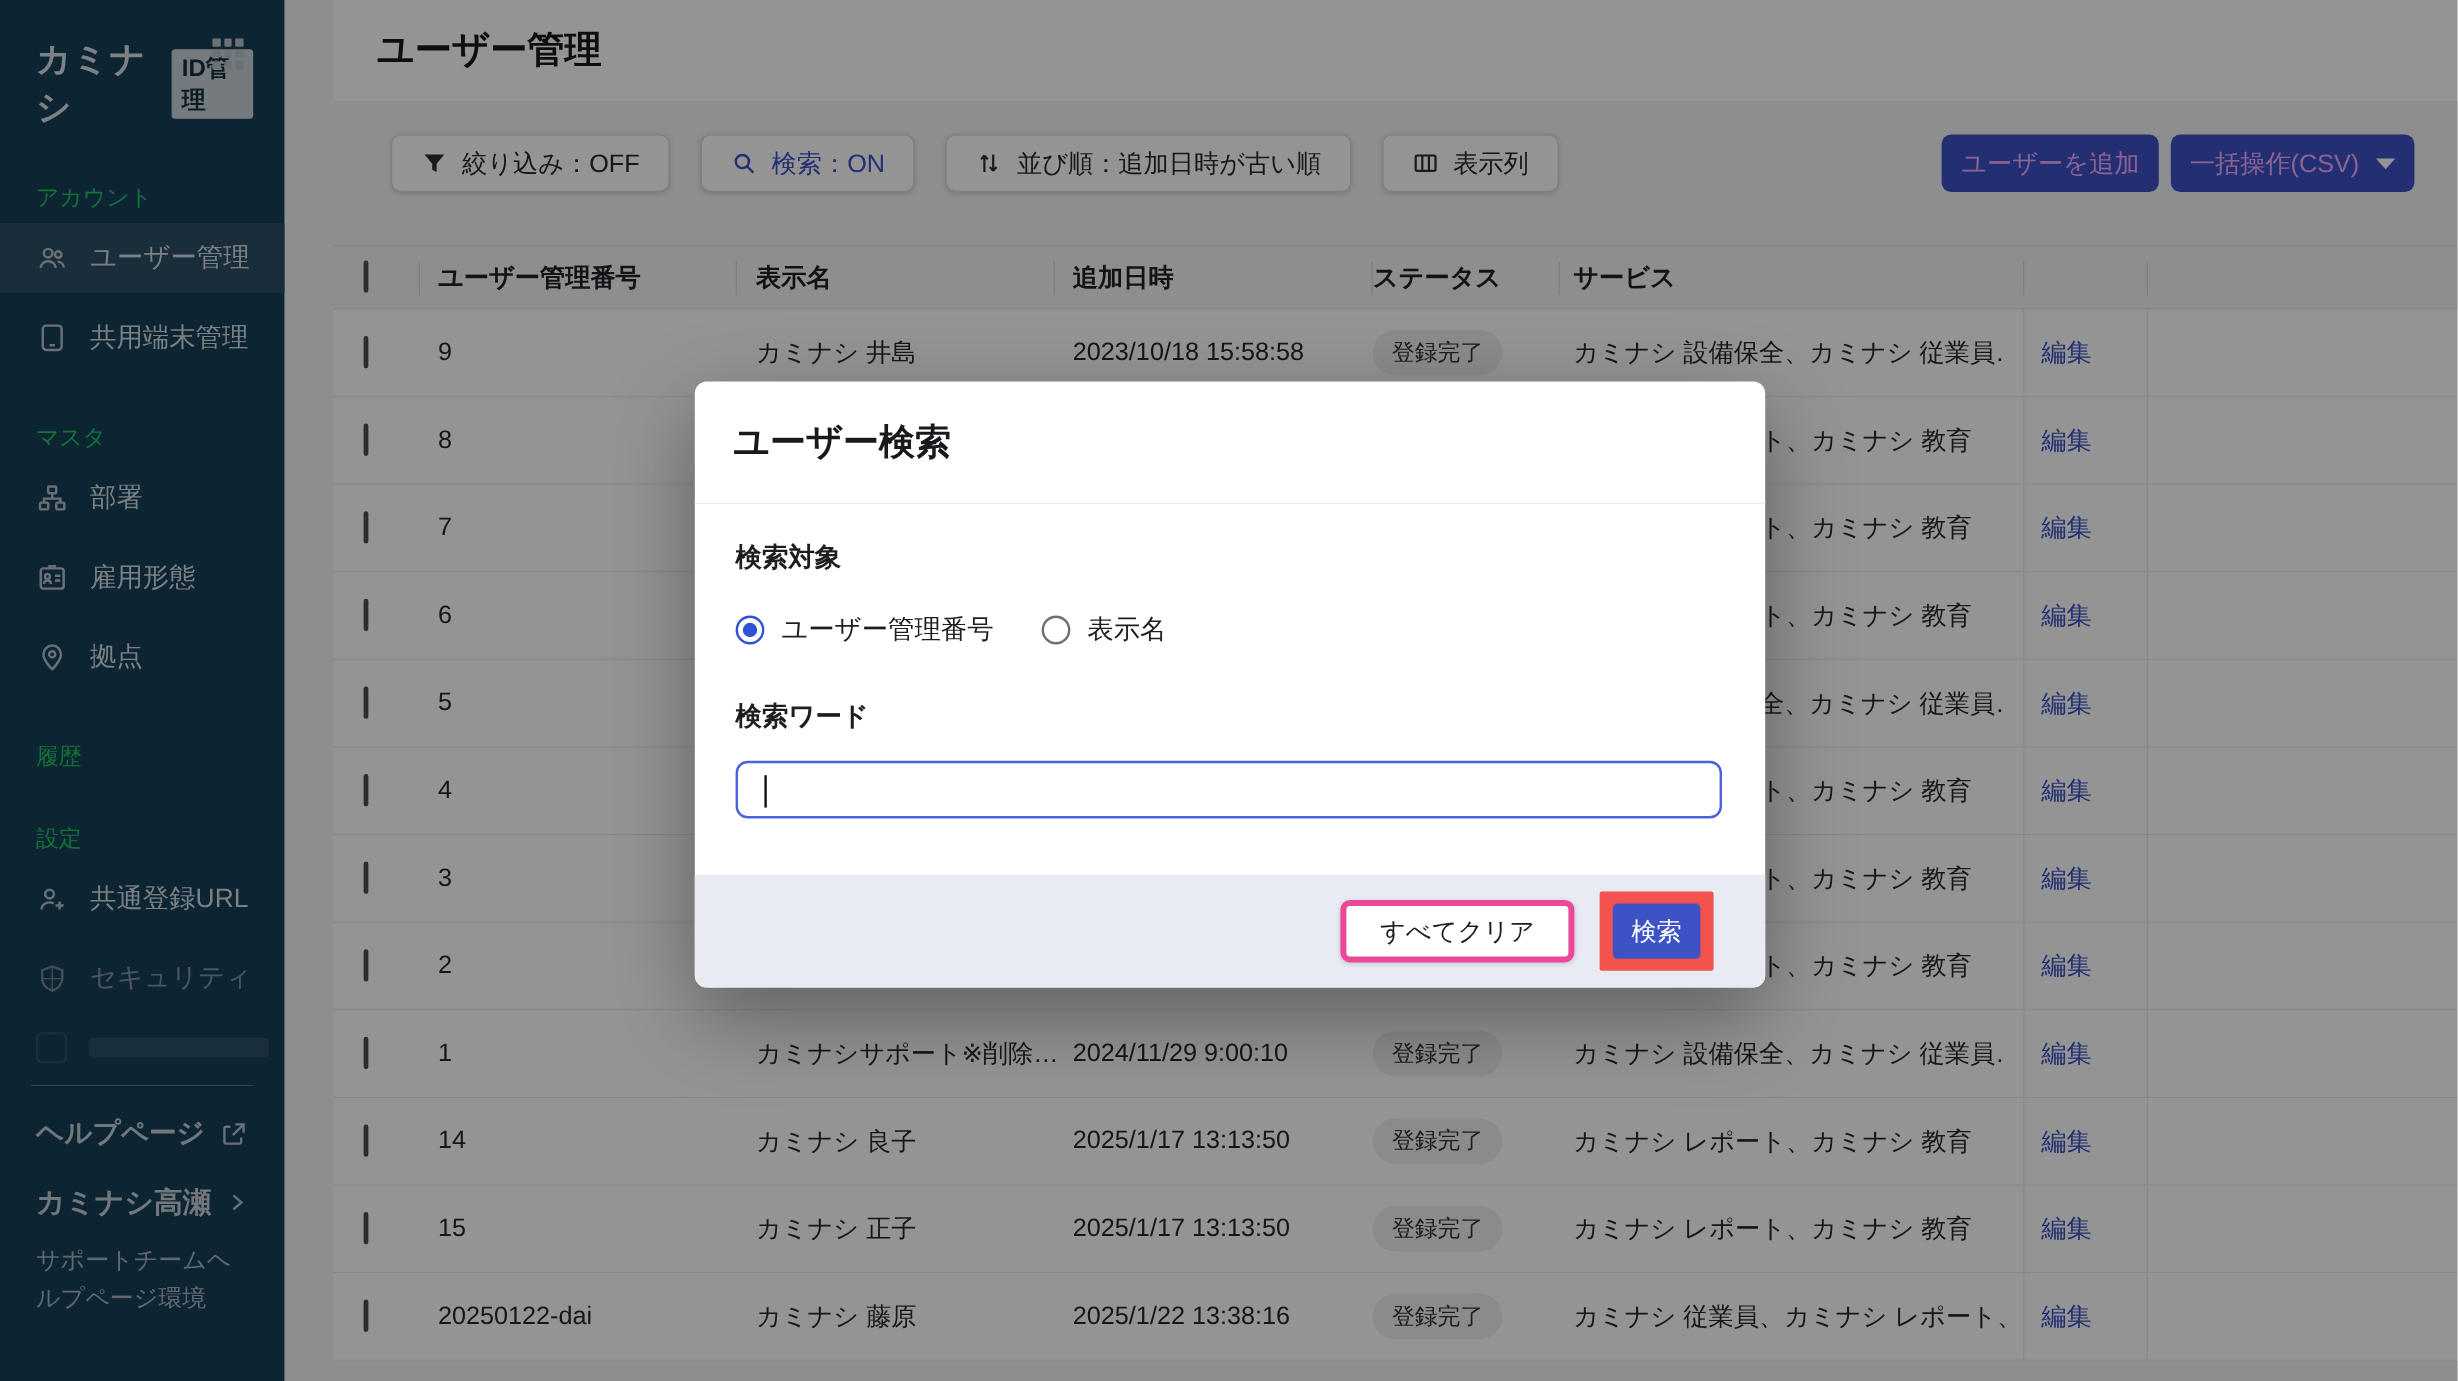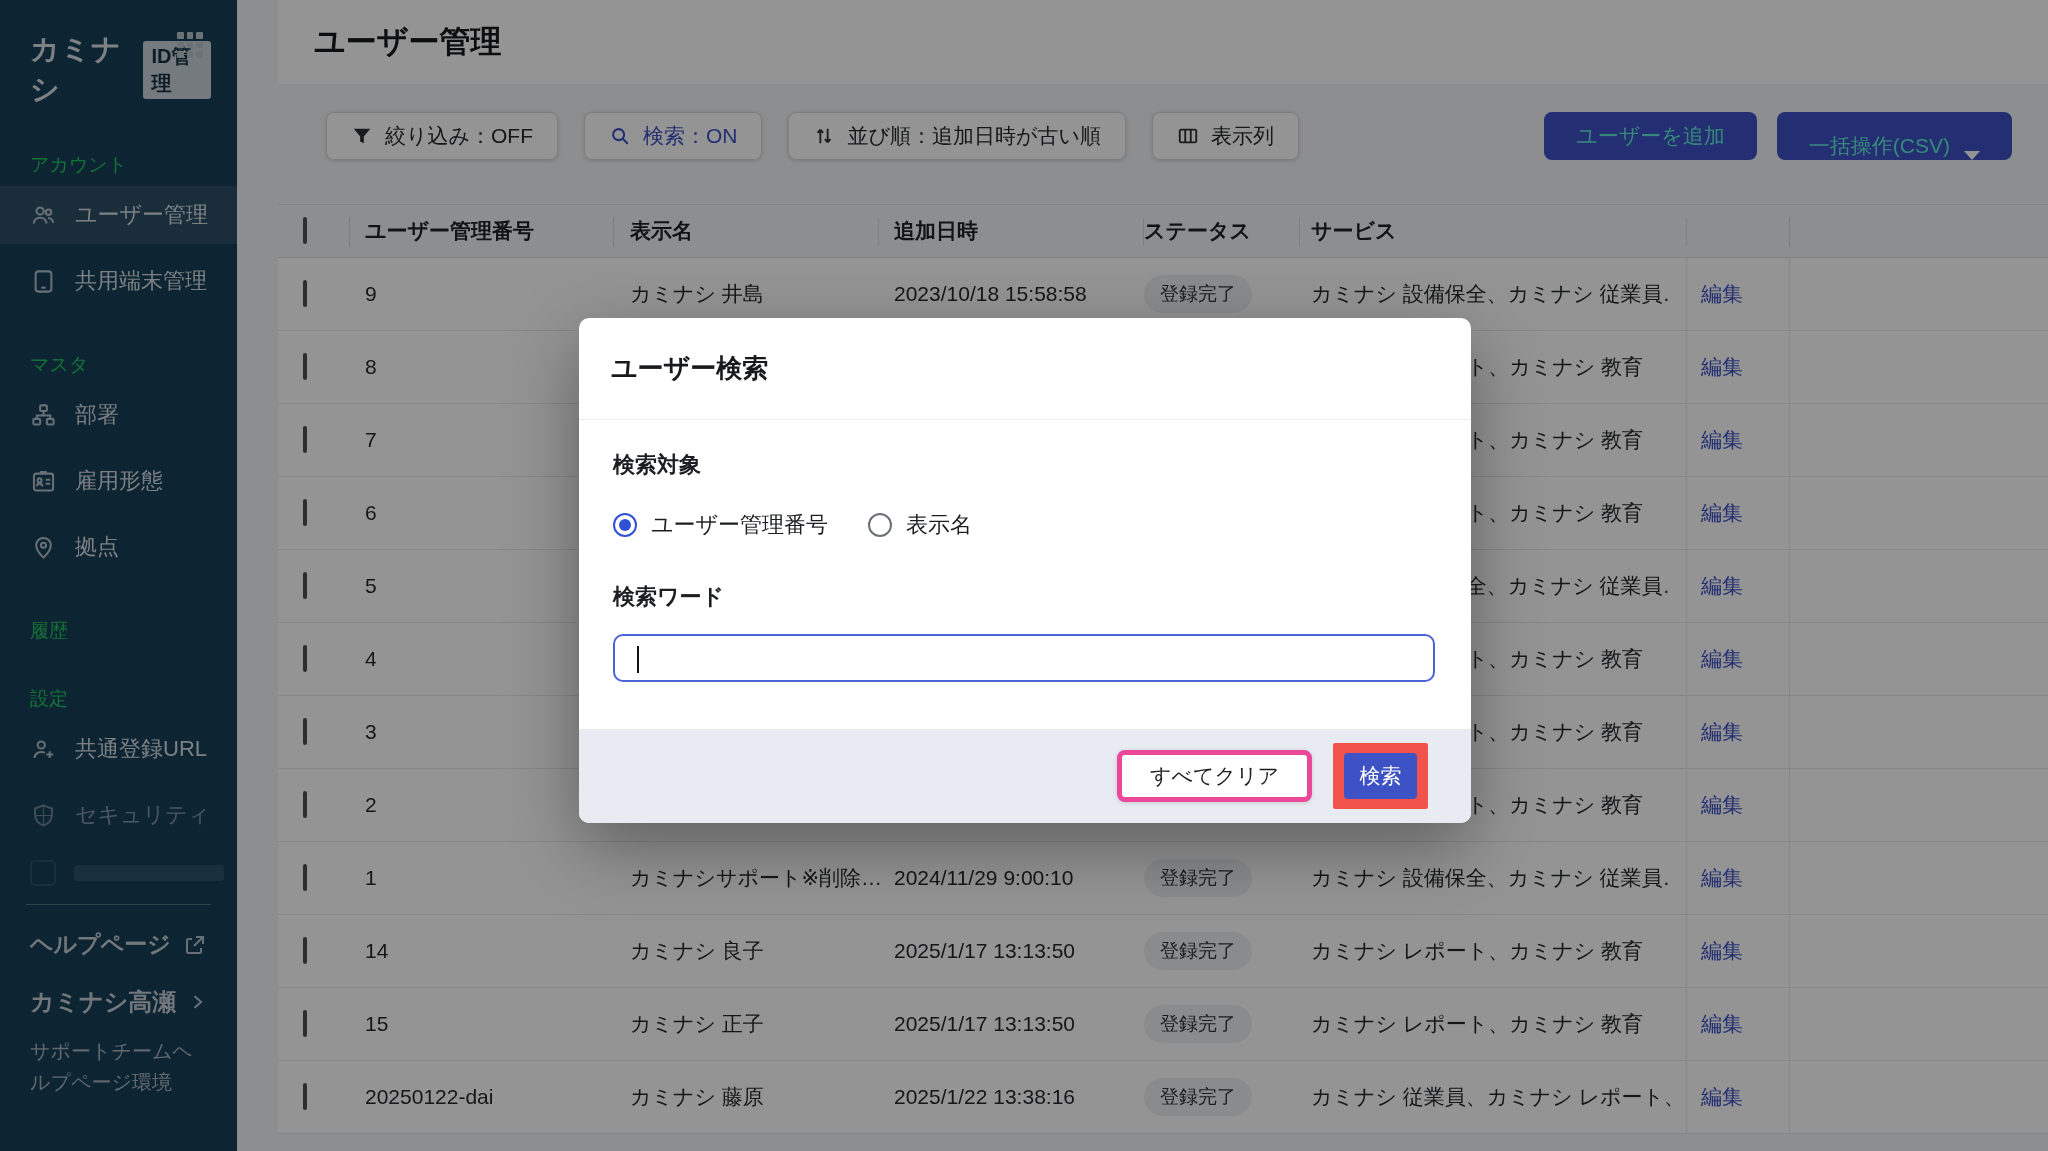--- a/index.html
+++ b/index.html
@@ -31,41 +31,41 @@
 
   
   .main { position:absolute; left:278px; top:0; right:0; bottom:0; background:#f3f4f6; }
   .titlebar { height:84px; background:#ffffff; display:flex; align-items:center; padding-left:36px; }
   .page-title { font-size:31px; font-weight:700; color:#17191c; }
   .toolbar { position:absolute; left:12px; right:0; top:112px; height:48px; padding:0 36px; display:flex; align-items:center; }
   .tbtn { height:48px; background:#fff; border:1px solid #d9dadd; border-radius:8px; box-shadow:0 1px 4px rgba(0,0,0,.14); display:inline-flex; align-items:center; gap:12px; padding:0 24px; font-size:21px; color:#26282c; margin-right:26px; cursor:pointer; }
   .tbtn svg { width:22px; height:22px; }
   .tbtn.search-on { color:#3D52C5; }
   .spacer { flex:1; }
-  .pbtn { height:48px; background:#3D52C5; color:#5eead4; border:none; border-radius:8px; font-size:21px; display:inline-flex; align-items:center; gap:14px; padding:0 32px; cursor:pointer; }
-  .pbtn + .pbtn { margin-left:20px;align-items:flex-end; }
+  .pbtn { height:48px; background:#3D52C5; color:#f0abfc; border:none; border-radius:8px; font-size:21px; display:inline-flex; align-items:center; gap:14px; padding:0 16px; cursor:pointer; }
+  .pbtn + .pbtn { margin-left:10px; }
   .caret-down { width:0; height:0; border-left:8px solid transparent; border-right:8px solid transparent; border-top:9px solid #fff; }
 
   
   .table { position:absolute; left:0; top:204px; width:1770px; }
   .thead { position:relative; height:54px; border-top:1px solid #e2e3e6; border-bottom:1px solid #dedfe2; font-weight:700; font-size:21px; color:#202227; }
   .thead .sep { position:absolute; top:13px; height:28px; width:1px; background:#d7d8db; }
   .row { position:relative; height:73px; background:#fff; border-bottom:1px solid #e7e8ea; font-size:21px; color:#26282c; }
   .cell { position:absolute; top:50%; transform:translateY(-50%); white-space:nowrap; }
   .vline { position:absolute; top:0; bottom:0; width:1px; background:#e7e8ea; }
   .c-cb{left:25px;} .c-id{left:87px;} .c-name{left:352px; max-width:250px; overflow:hidden;} .c-date{left:616px;} .c-status{left:866px;} .c-svc{left:1033px; max-width:360px; overflow:hidden;text-align:right;} .c-edit{left:1423px;}
   .cb { width:26px; height:26px; border:2.5px solid #4b4e54; border-radius:6px; background:transparent; cursor:pointer; }
   .status-pill { display:inline-block; background:#eef0f2; border-radius:999px; padding:6px 16px; font-size:19px; color:#2f3237; }
   .edit-link { color:#3D52C5; cursor:pointer; }
 
   
   .overlay { position:absolute; inset:0; background:rgba(0,0,0,.42); z-index:50; }
   .modal { position:absolute; left:579px; top:318px; width:892px; height:505px; background:#fff; border-radius:10px; box-shadow:0 24px 70px rgba(0,0,0,.35); z-index:100; }
   .modal-head { height:102px; display:flex; align-items:center; padding-left:32px; border-bottom:1px solid #ebebee; }
-  .modal-title { font-size:26px; font-weight:700; color:#17191c; }
+  .modal-title { font-size:30px; font-weight:700; color:#17191c; }
   .modal-body { padding:30px 32px 0 34px; }
   .field-label { font-size:22px; font-weight:700; color:#1c1e21; }
   .radio-row { display:flex; align-items:center; margin-top:30px; }
   .radio { width:24px; height:24px; border-radius:50%; flex:none; position:relative; }
   .radio.sel { border:2.5px solid #2f51d6; }
   .radio.sel::after { content:""; position:absolute; left:50%; top:50%; transform:translate(-50%,-50%); width:12px; height:12px; border-radius:50%; background:#2f51d6; }
   .radio.unsel { border:2.5px solid #6b6f76; }
   .radio-label { font-size:22px; color:#1c1e21; margin-left:14px; }
   .radio-gap { width:40px; }
   .kw-label { margin-top:42px; }

